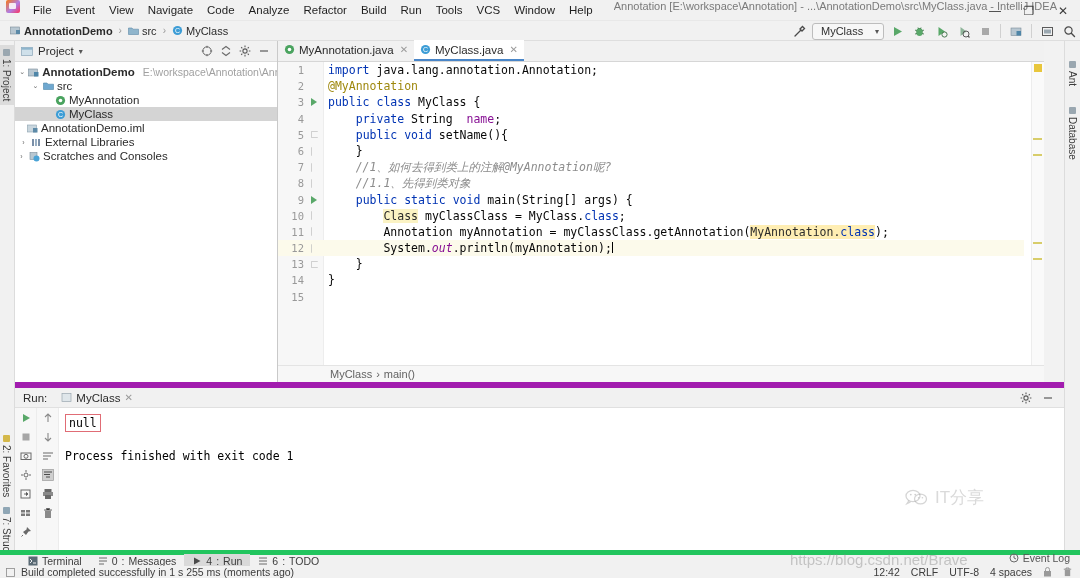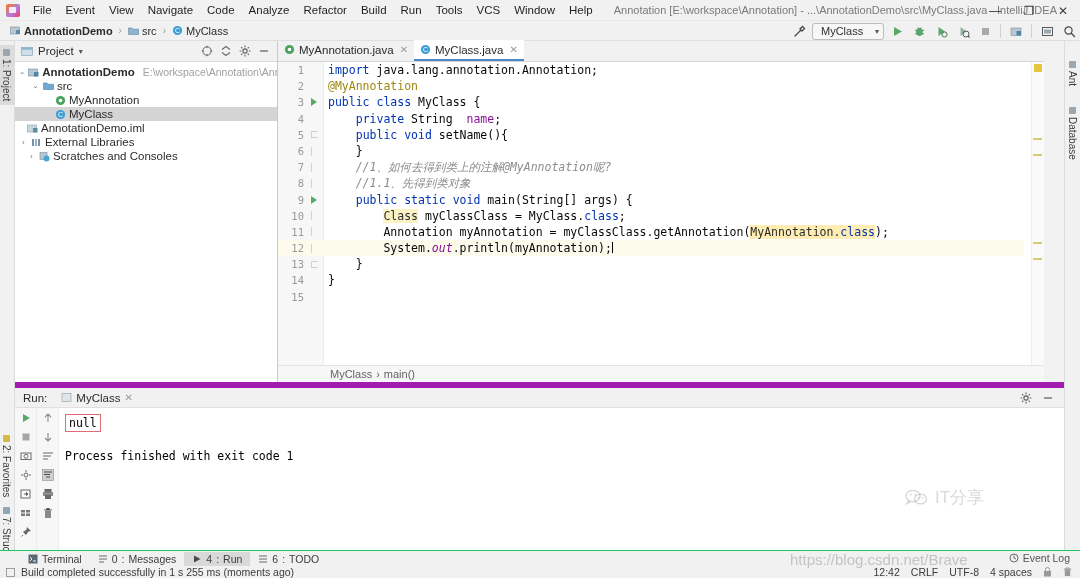--- a/index.html
+++ b/index.html
@@ -10,21 +10,21 @@
     font-family: "Liberation Sans", sans-serif;
     font-size: 11px;
     color: #2b2b2b;
     background: #f2f2f2;
   }
   #app { position: relative; width: 1080px; height: 578px; background: #f2f2f2; }
 
   
   .titlebar {
     position: absolute; top: 0; left: 0; width: 1080px; height: 21px;
-    background: #f1f1f1; display: flex; align-items: center;
+    background: #f1f1f1; display: flex; 
     border-bottom: 1px solid #e8e8e8;
   }
   .app-logo {
     width: 14px; height: 13px; margin: 0 6px 0 6px;
     background: linear-gradient(135deg,#f97a12 0%,#b07ee4 55%,#fe315d 100%);
     border-radius: 2px; position: relative;
   }
   .app-logo::after{
     content:""; position:absolute; left:3px; top:3px; width:7px;height:6px;
     background:#fff; opacity:.85; border-radius:1px;
@@ -209,21 +209,21 @@
   .console .outbox {
     display: inline-block; border: 1px solid #e06c75; padding: 0px 3px;
     color: #000; background:#fff;
   }
   .console .done { color: #000; }
 
   
   .bottom-strip {
     position: absolute; left: 0; top: 550px; width: 1080px; height: 16px;
     background: #f1f1f1; display: flex; align-items: center; gap: 0;
-    border-top: 1px solid #22c55e; padding-left: 20px;
+    border-top: 5px solid #22c55e; padding-left: 20px;
   }
   .btab { display: flex; align-items: center; gap: 4px; padding: 1px 8px;
           font-size: 10.5px; color: #3c3c3c; }
   .btab.selected { background: #d9d9d9; }
   .statusbar {
     position: absolute; left: 0; top: 566px; width: 1080px; height: 12px;
     background: #f1f1f1; display: flex; align-items: center;
     font-size: 10.5px; color: #3c3c3c; padding-left: 6px; gap: 6px;
   }
   .status-right { position: absolute; right: 8px; display: flex; align-items: center; gap: 11px; }
@@ -475,21 +475,21 @@
         <span class="ico">
           <svg width="11" height="11" viewBox="0 0 11 11">
               <rect x="1" y="2" width="2" height="7" fill="#7a8fa8"></rect>
               <rect x="4" y="2" width="2" height="7" fill="#9ab0c4"></rect>
               <rect x="7" y="2" width="2" height="7" fill="#7a8fa8"></rect>
             </svg>
         </span>
         <span class="label">External Libraries</span>
       </div>
 
-      <div class="node" style="padding-left:12px">
+      <div class="node" style="padding-left:2px">
         <span class="arrow">›</span>
         <span class="ico">
           <svg width="11" height="11" viewBox="0 0 11 11">
               <rect x="1" y="1.5" width="7" height="7" fill="#b8c7d1" stroke="#7a8c99" stroke-width="0.6"></rect>
               <circle cx="7.5" cy="7.5" r="3" fill="#4aa3d6"></circle>
             </svg>
         </span>
         <span class="label">Scratches and Consoles</span>
       </div>
     </div>

